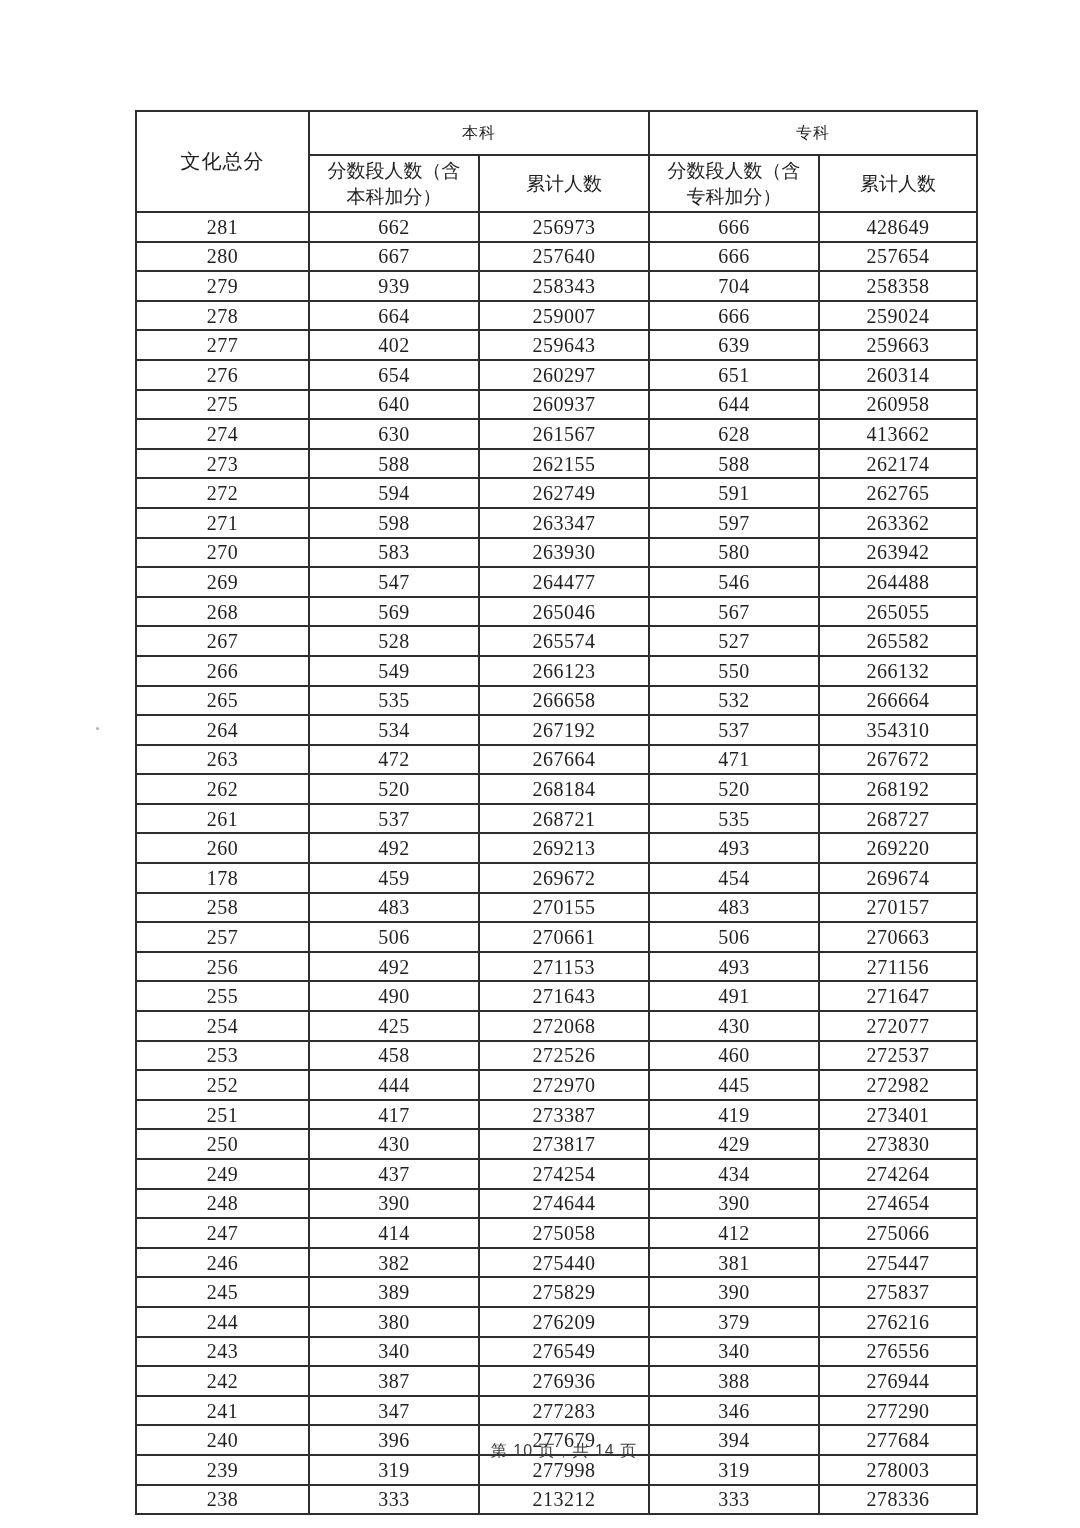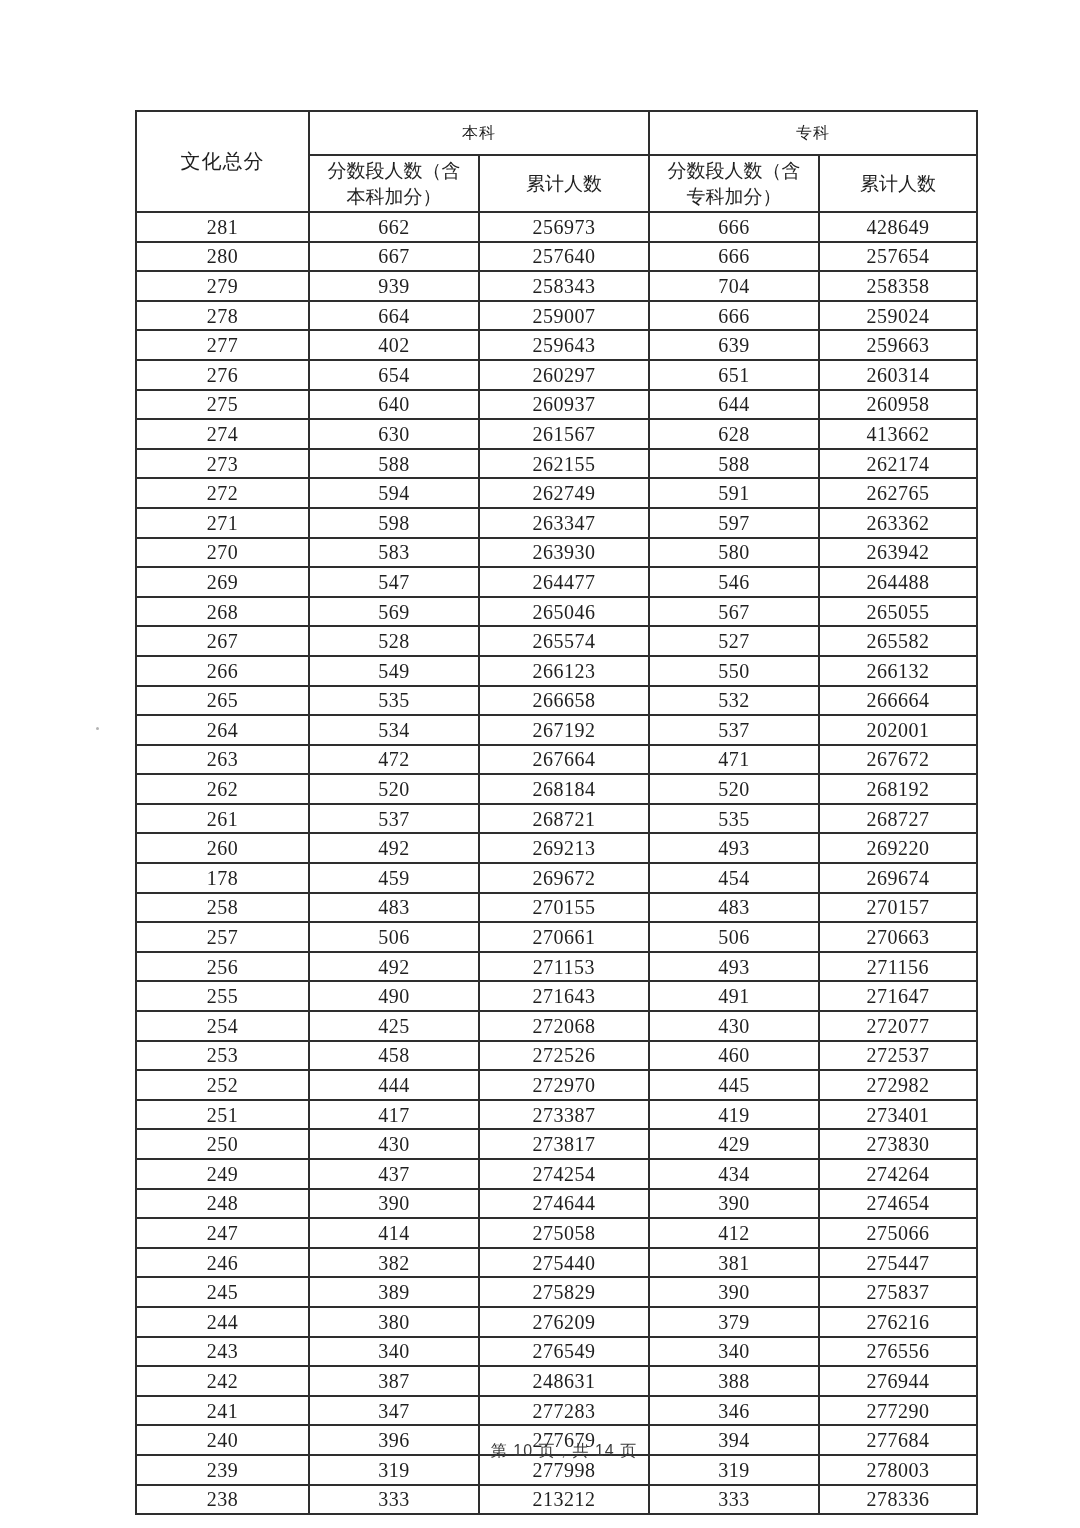--- a/index.html
+++ b/index.html
@@ -227,21 +227,21 @@
           <td class="num-cell">535</td>
           <td class="num-cell">266658</td>
           <td class="num-cell">532</td>
           <td class="num-cell">266664</td>
         </tr>
         <tr>
           <td class="num-cell">264</td>
           <td class="num-cell">534</td>
           <td class="num-cell">267192</td>
           <td class="num-cell">537</td>
-          <td class="num-cell">202001</td>
+          <td class="num-cell">354310</td>
         </tr>
         <tr>
           <td class="num-cell">263</td>
           <td class="num-cell">472</td>
           <td class="num-cell">267664</td>
           <td class="num-cell">471</td>
           <td class="num-cell">267672</td>
         </tr>
         <tr>
           <td class="num-cell">262</td>
@@ -379,21 +379,21 @@
         <tr>
           <td class="num-cell">243</td>
           <td class="num-cell">340</td>
           <td class="num-cell">276549</td>
           <td class="num-cell">340</td>
           <td class="num-cell">276556</td>
         </tr>
         <tr>
           <td class="num-cell">242</td>
           <td class="num-cell">387</td>
-          <td class="num-cell">248631</td>
+          <td class="num-cell">276936</td>
           <td class="num-cell">388</td>
           <td class="num-cell">276944</td>
         </tr>
         <tr>
           <td class="num-cell">241</td>
           <td class="num-cell">347</td>
           <td class="num-cell">277283</td>
           <td class="num-cell">346</td>
           <td class="num-cell">277290</td>
         </tr>

